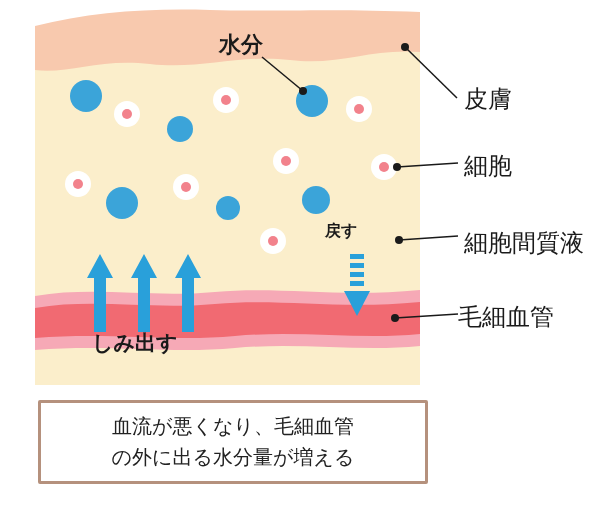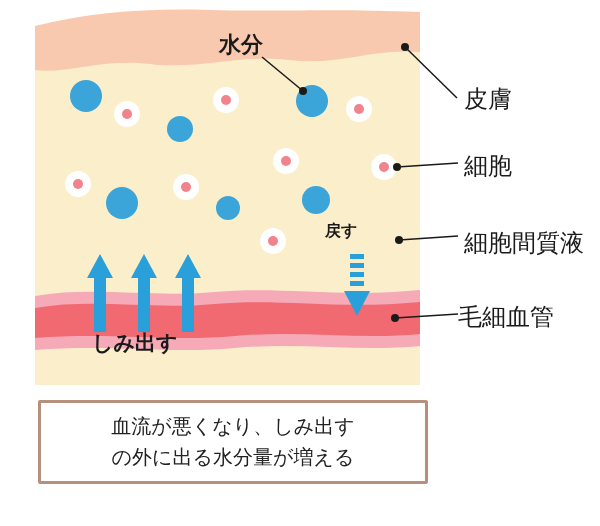--- a/index.html
+++ b/index.html
@@ -122,17 +122,17 @@
 
   <div class="label side" style="left:464px; top:231px;">細胞間質液</div>
 
   <div class="label side" style="left:458px; top:305px;">毛細血管</div>
 
   <div class="label bold" style="left:325px; top:223px; font-size:16px;">戻す</div>
 
   <div class="label bold" style="left:92px; top:332px; font-size:21px;">しみ出す</div>
 
   <div class="caption-box">
-    <span>血流が悪くなり、しみ出す</span>
+    <span>血流が悪くなり、毛細血管</span>
     <span>の外に出る水分量が増える</span>
   </div>
 
 </div>
 
 </body></html>

